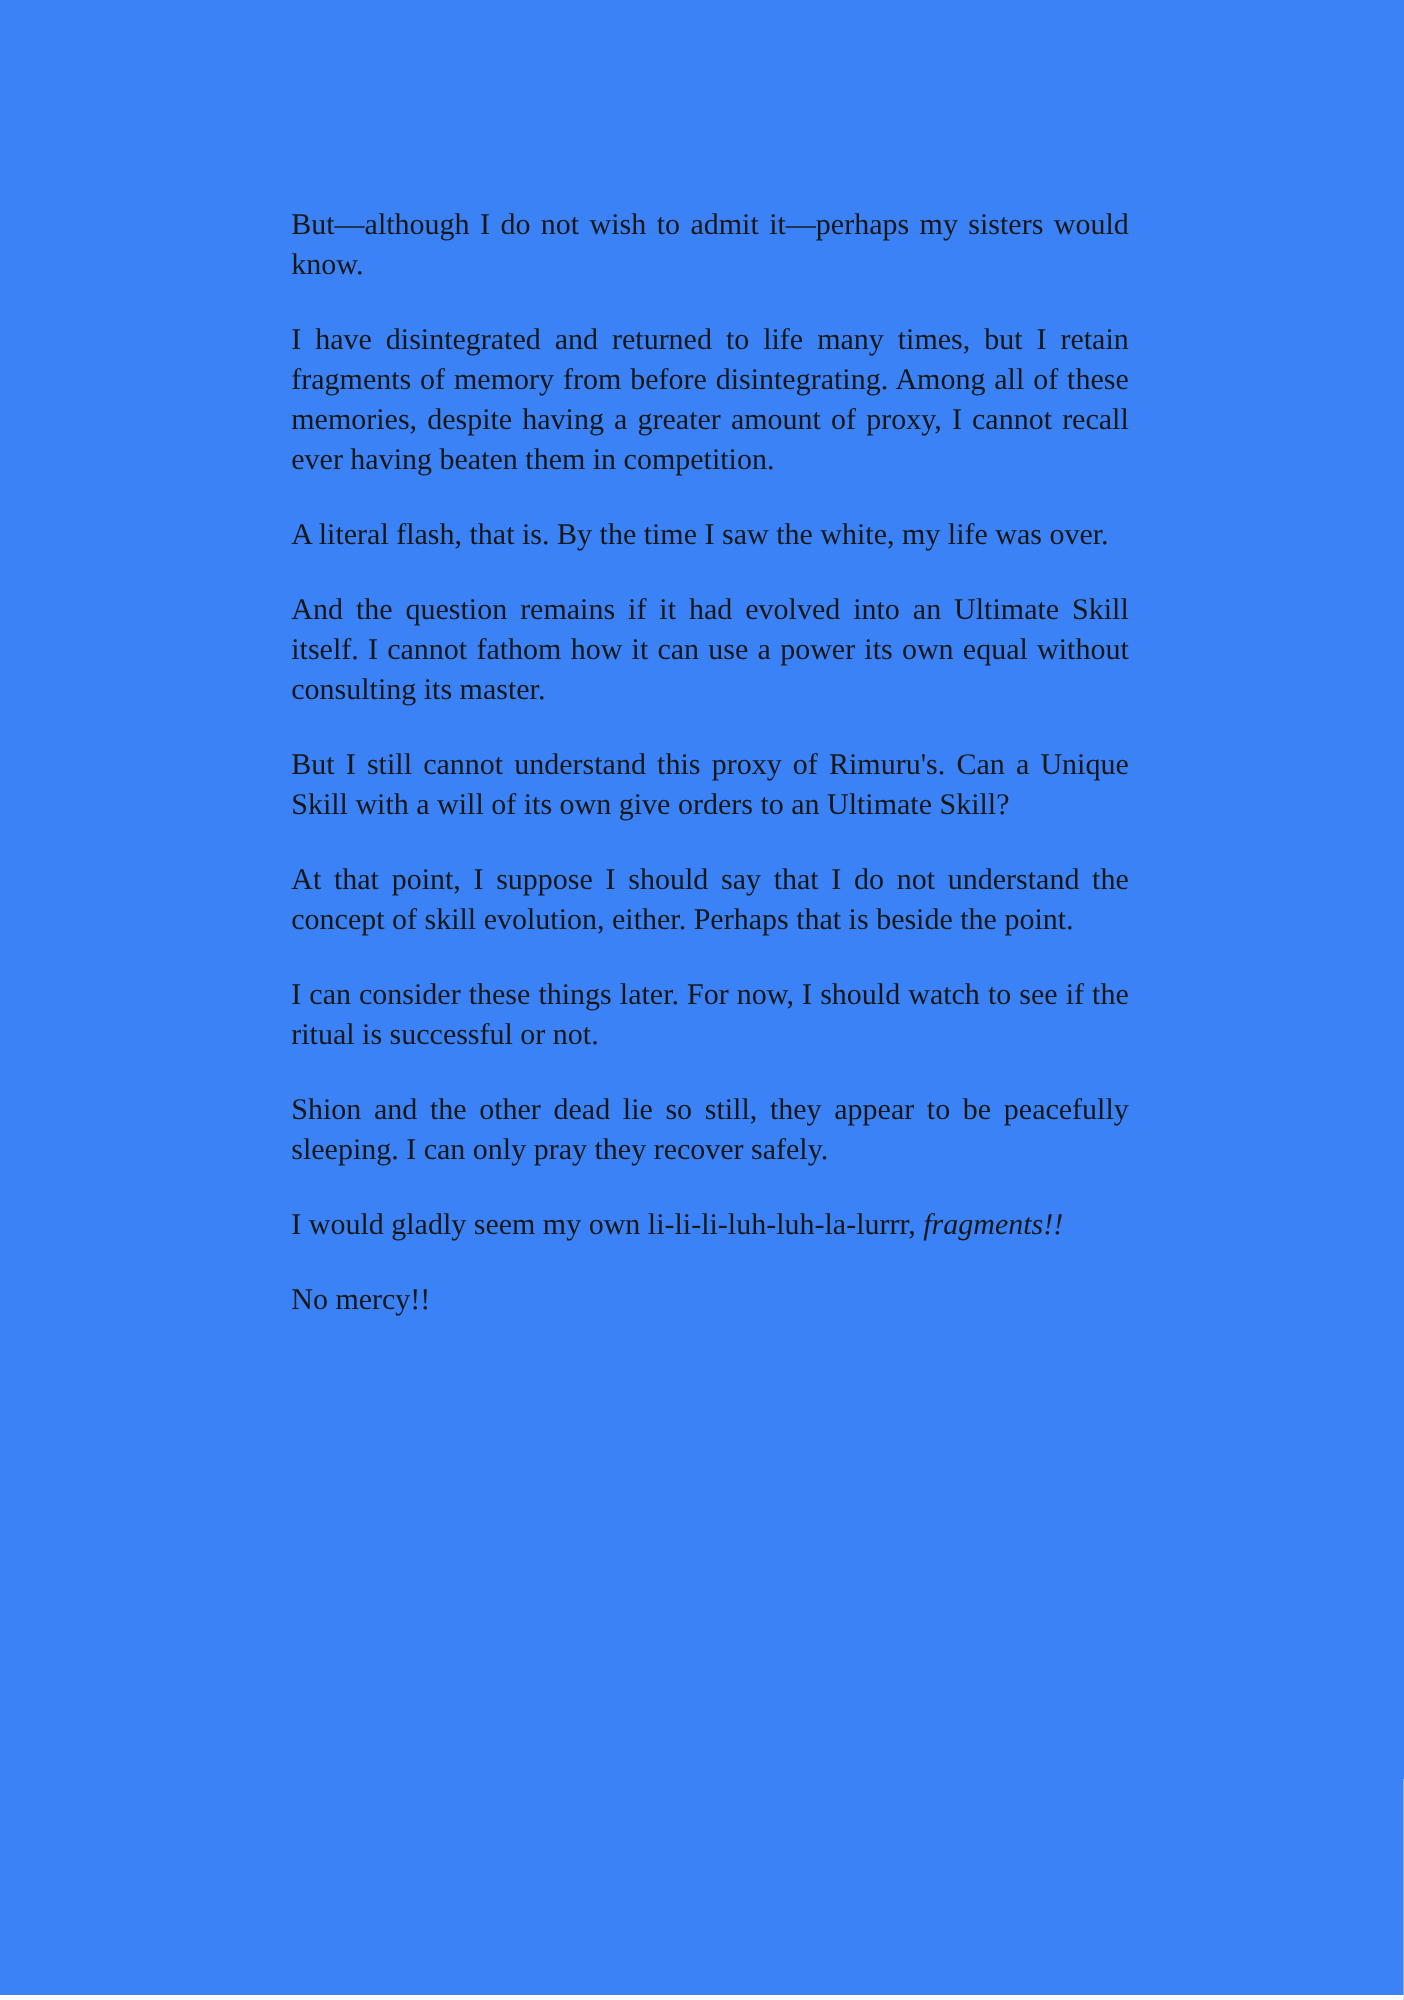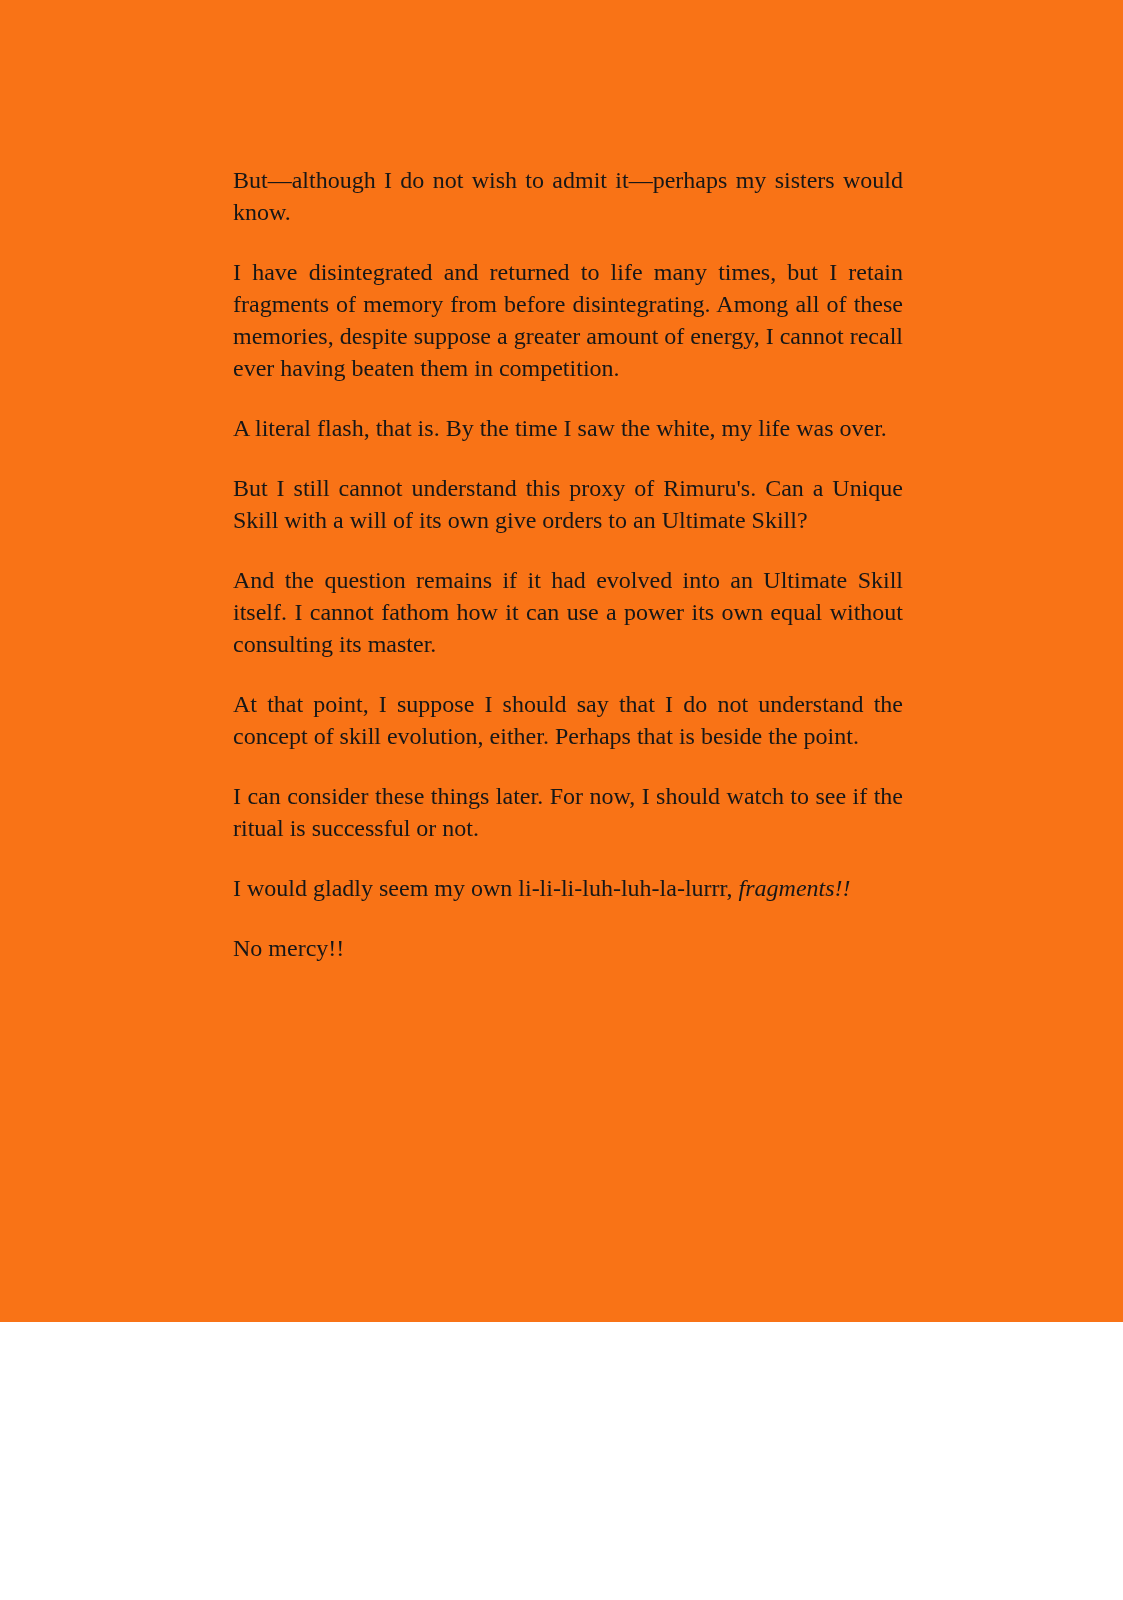--- a/index.html
+++ b/index.html
@@ -3,22 +3,22 @@
 <meta charset="utf-8">
 <style>
   html, body {
     margin: 0;
     padding: 0;
     background: #ffffff;
   }
   .page {
     position: relative;
     width: 1123px;
-    height: 1322px;
-    background: #f97316;
+    height: 1596px;
+    background: #3b82f6;
     overflow: hidden;
   }
   .text-block {
     position: absolute;
     left: 233px;
     top: 164px;
     width: 670px;
     font-family: "Liberation Serif", serif;
     font-size: 24px;
     line-height: 32px;
@@ -35,25 +35,26 @@
   .text-block em {
     font-style: italic;
   }
 </style>
 </head>
 <body>
 
 <div class="page">
   <div class="text-block">
     <p>But—although I do not wish to admit it—perhaps my sisters would know.</p>
-    <p>I have disintegrated and returned to life many times, but I retain fragments of memory from before disintegrating. Among all of these memories, despite suppose a greater amount of energy, I cannot recall ever having beaten them in competition.</p>
+    <p>I have disintegrated and returned to life many times, but I retain fragments of memory from before disintegrating. Among all of these memories, despite having a greater amount of proxy, I cannot recall ever having beaten them in competition.</p>
     <p>A literal flash, that is. By the time I saw the white, my life was over.</p>
+    <p>And the question remains if it had evolved into an Ultimate Skill itself. I cannot fathom how it can use a power its own equal without consulting its master.</p>
     <p>But I still cannot understand this proxy of Rimuru's. Can a Unique Skill with a will of its own give orders to an Ultimate Skill?</p>
-    <p>And the question remains if it had evolved into an Ultimate Skill itself. I cannot fathom how it can use a power its own equal without consulting its master.</p>
     <p>At that point, I suppose I should say that I do not understand the concept of skill evolution, either. Perhaps that is beside the point.</p>
     <p>I can consider these things later. For now, I should watch to see if the ritual is successful or not.</p>
+    <p>Shion and the other dead lie so still, they appear to be peacefully sleeping. I can only pray they recover safely.</p>
     <p>
       <span>I would gladly seem my own li-li-li-luh-luh-la-lurrr,</span>
       <em>fragments!!</em>
     </p>
     <p>No mercy!!</p>
   </div>
 </div>
 
 </body></html>

